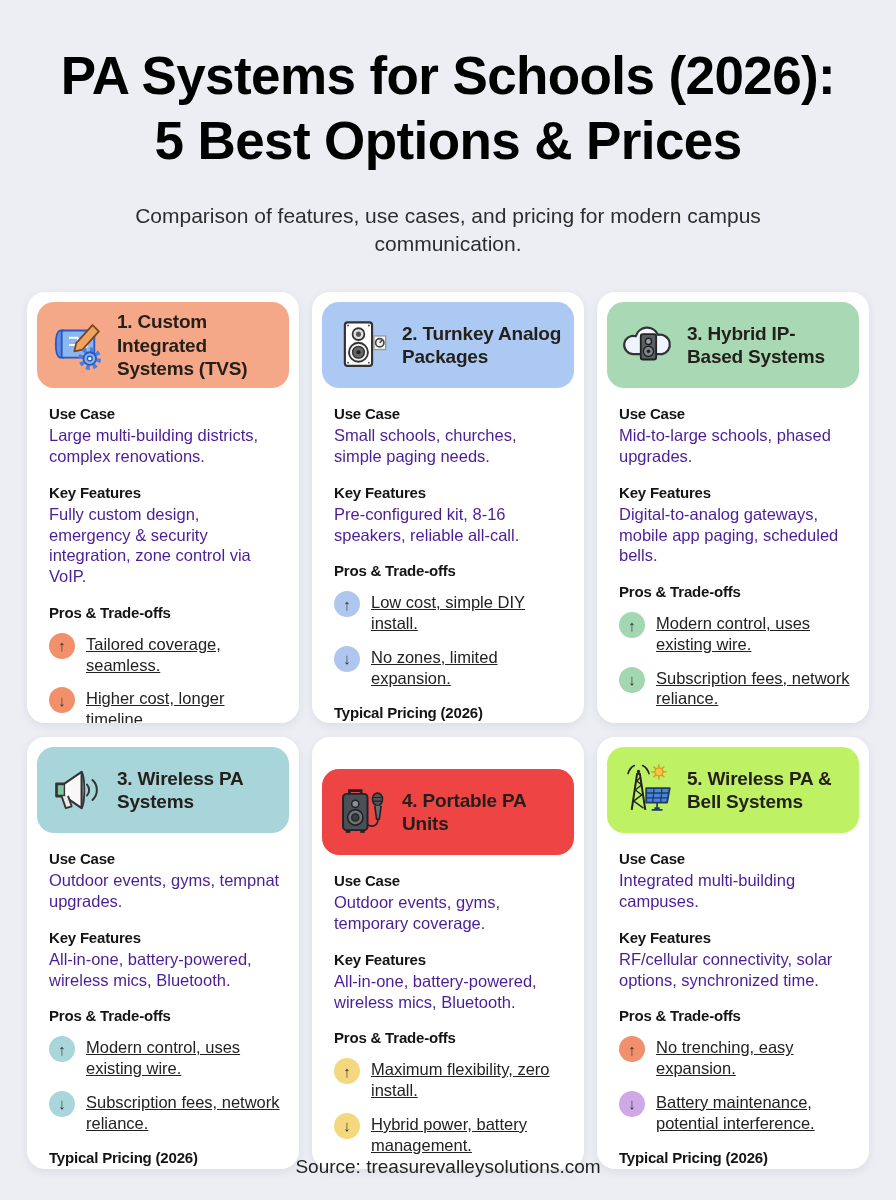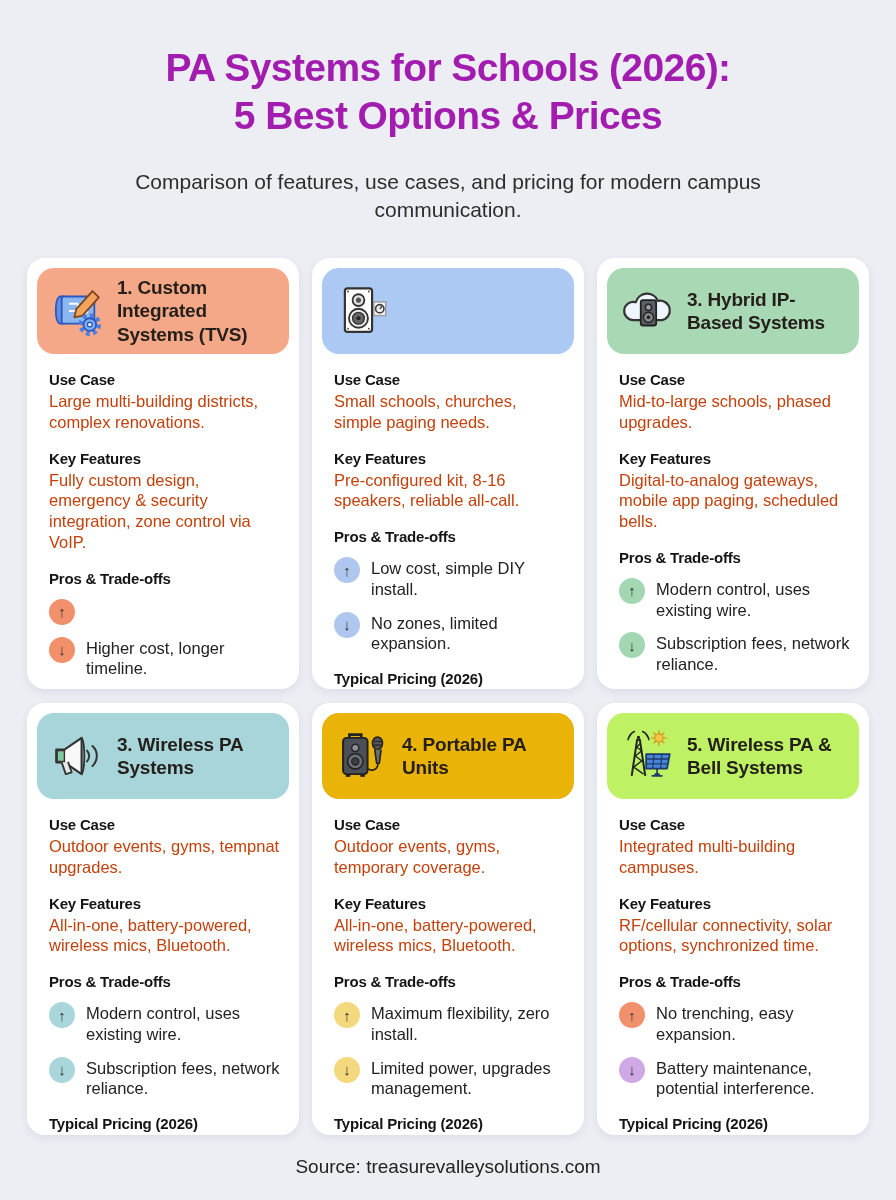--- a/index.html
+++ b/index.html
@@ -6,22 +6,22 @@
   body{
     width:896px;height:1200px;
     background:#ECEEF4;
     font-family:"Liberation Sans","DejaVu Sans",sans-serif;
     color:#1c1c1c;
     overflow:hidden;
     position:relative;
   }
   .header{ text-align:center; padding-top:44px; }
   .title{
-    font-size:39px; font-weight:700; line-height:1.22;
-    color:#a21caf; letter-spacing:-0.6px; margin:0 auto; white-space:pre-line;
+    font-size:53px; font-weight:700; line-height:1.22;
+    color:#000000; letter-spacing:-0.6px; margin:0 auto; white-space:pre-line;
   }
   .subtitle{
     margin:29px auto 0; max-width:630px;
     font-size:21px; line-height:1.33; color:#2d2d2d;
   }
   .grid{
     margin:34px 27px 0;
     display:grid;
     grid-template-columns:repeat(3,1fr);
     grid-template-rows:431px 432px;
@@ -44,28 +44,28 @@
   .icon-wrap{ flex:0 0 62px; display:flex; align-items:center; justify-content:center; }
   .card-title{
     margin:0; font-size:19px; font-weight:700; line-height:1.22;
     color:#241f1a; letter-spacing:-0.2px;
   }
   .body-pad{ padding:0 8px 0 12px; }
   .section{ margin-top:17px; }
   .section h3{
     margin:0 0 3px; font-size:15px; font-weight:700; color:#141414; letter-spacing:-0.2px;
   }
-  .section p{ margin:0; font-size:16.5px; line-height:1.26; color:#c2410c; }
+  .section p{ margin:0; font-size:16.5px; line-height:1.26; color:#4c1d95; }
   .bullet{ display:flex; align-items:flex-start; gap:11px; margin-top:11px; }
   .bcircle{
     flex:0 0 26px; width:26px; height:26px; border-radius:50%;
     display:flex; align-items:center; justify-content:center;
     font-size:15px; font-weight:700; color:#343434; margin-top:1px;
   }
-  .btext{ font-size:16.5px; line-height:1.26; color:#222; padding-top:2px; }
+  .btext{ font-size:16.5px; line-height:1.26; color:#222; padding-top:2px;text-decoration:underline; }
   .pricing{ margin-top:16px; }
   .footer{
     position:absolute; left:0; right:0; bottom:22px;
     text-align:center; font-size:19px; color:#232323;
   }
 </style>
 </head>
 <body>
 
 <div class="header">
@@ -97,20 +97,21 @@
         <p>Large multi-building districts, complex renovations.</p>
         </div>
       <div class="section">
           <h3>Key Features</h3>
         <p>Fully custom design, emergency &amp; security integration, zone control via VoIP.</p>
         </div>
       <div class="section">
           <h3>Pros &amp; Trade-offs</h3>
         <div class="bullet">
           <span class="bcircle up" style="background: rgb(241, 144, 107);">↑</span>
+          <span class="btext">Tailored coverage, seamless.</span>
           </div>
         <div class="bullet">
           <span class="bcircle down" style="background: rgb(241, 144, 107);">↓</span>
           <span class="btext">Higher cost, longer timeline.</span>
           </div>
         </div>
 
     </div>
   </article>
 
@@ -126,20 +127,21 @@
           <circle cx="27" cy="40" r="2.3" fill="#222"></circle>
           <circle cx="15.5" cy="10.5" r="1" fill="#444"></circle>
             <circle cx="38.5" cy="10.5" r="1" fill="#444"></circle>
           <circle cx="15.5" cy="51.5" r="1" fill="#444"></circle>
             <circle cx="38.5" cy="51.5" r="1" fill="#444"></circle>
           <rect x="44" y="22" width="13" height="15" fill="#f7f7f7" stroke="#999" stroke-width="1.5"></rect>
           <circle cx="50.5" cy="29.5" r="4.6" fill="#eee" stroke="#444" stroke-width="1.8"></circle>
           <path d="M50.5 29.5 l2.8 -3" stroke="#444" stroke-width="1.8"></path>
         </svg>
       </span>
+      <h2 class="card-title">2. Turnkey Analog Packages</h2>
     </div>
     <div class="body-pad">
       <div class="section">
           <h3>Use Case</h3>
         <p>Small schools, churches, simple paging needs.</p>
         </div>
       <div class="section">
           <h3>Key Features</h3>
         <p>Pre-configured kit, 8-16 speakers, reliable all-call.</p>
         </div>
@@ -231,21 +233,21 @@
           <span class="btext">Subscription fees, network reliance.</span>
           </div>
         </div>
       <div class="section pricing">
           <h3>Typical Pricing (2026)</h3>
         </div>
     </div>
   </article>
 
   <article class="card">
-    <div class="card-header" style="background: #eab308;">
+    <div class="card-header" style="background: #ef4444; margin-top: 22px;">
       <span class="icon-wrap">
         <svg width="58" height="58" viewBox="0 0 64 64">
           <path d="M17 13 v-4.5 h13 v4.5" fill="none" stroke="#222" stroke-width="3"></path>
           <rect x="10" y="12" width="27" height="40" rx="4" fill="#4b5058" stroke="#222" stroke-width="2.2"></rect>
           <circle cx="23.5" cy="23" r="4" fill="#8a9099" stroke="#222" stroke-width="1.6"></circle>
           <circle cx="23.5" cy="38" r="8.5" fill="#6c7278" stroke="#222" stroke-width="1.8"></circle>
           <circle cx="23.5" cy="38" r="4" fill="#3a3e43" stroke="#222" stroke-width="1.4"></circle>
           <rect x="13" y="52" width="5" height="3" fill="#222"></rect>
             <rect x="29" y="52" width="5" height="3" fill="#222"></rect>
           <ellipse cx="48" cy="18" rx="5.5" ry="7" fill="#555" stroke="#222" stroke-width="1.8"></ellipse>
@@ -266,21 +268,21 @@
         <p>All-in-one, battery-powered, wireless mics, Bluetooth.</p>
         </div>
       <div class="section">
           <h3>Pros &amp; Trade-offs</h3>
         <div class="bullet">
           <span class="bcircle up" style="background: rgb(243, 216, 125);">↑</span>
           <span class="btext">Maximum flexibility, zero install.</span>
           </div>
         <div class="bullet">
           <span class="bcircle down" style="background: rgb(243, 216, 125);">↓</span>
-          <span class="btext">Limited power, upgrades management.</span>
+          <span class="btext">Hybrid power, battery management.</span>
           </div>
         </div>
       <div class="section pricing">
           <h3>Typical Pricing (2026)</h3>
         </div>
     </div>
   </article>
 
   <article class="card">
     <div class="card-header" style="background: #bef264;">

